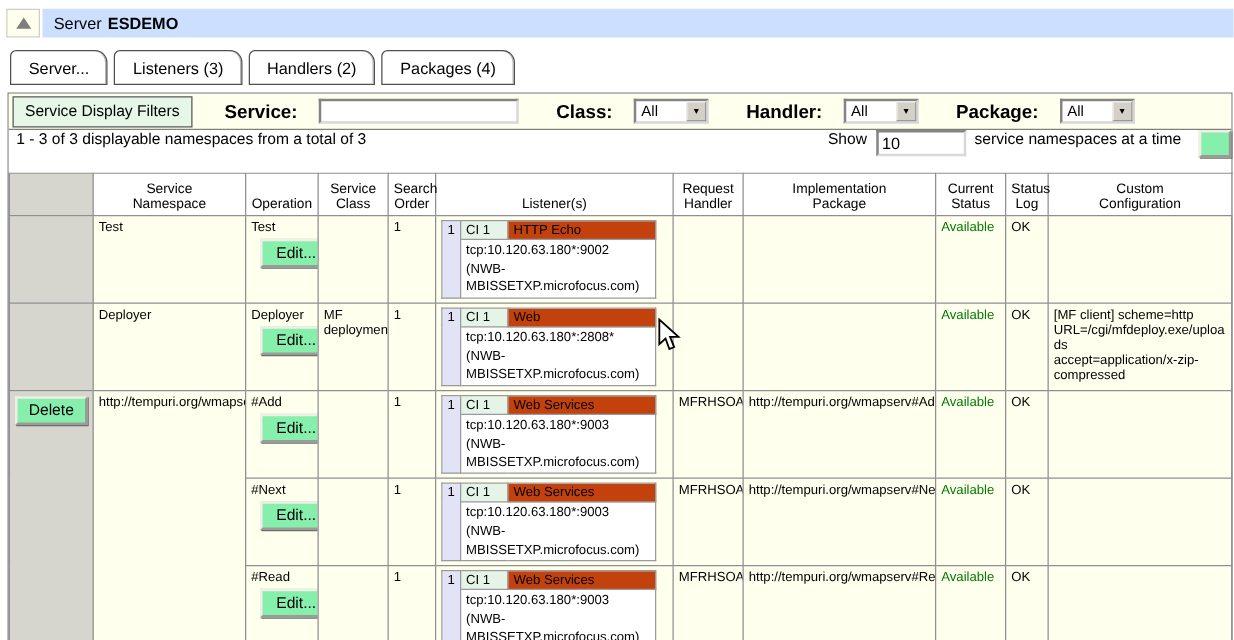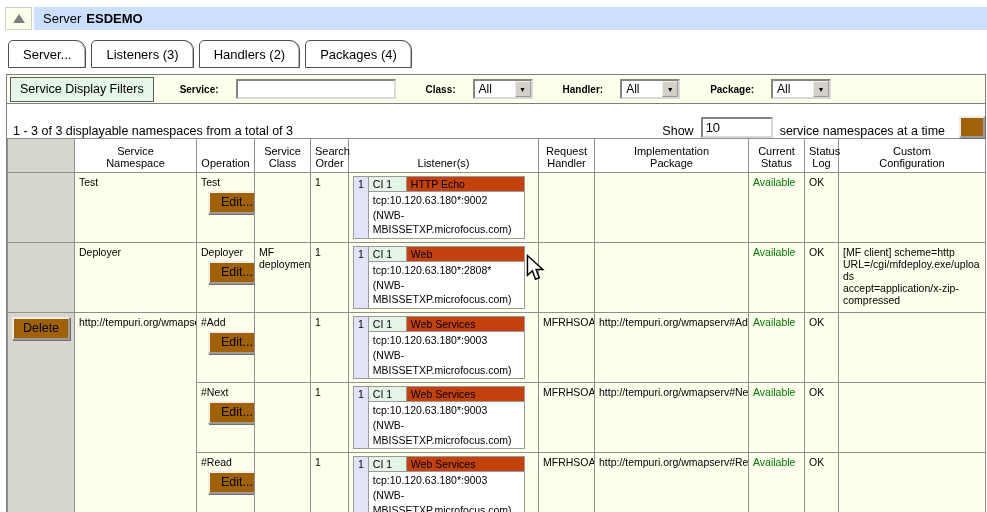--- a/index.html
+++ b/index.html
@@ -30,36 +30,36 @@
   .tab.active { background:#ffffcc; box-shadow: inset 0 4px 0 #ffff00; }
 
   
   .main { position:absolute; left:6px; top:74px; width:980px; border:1px solid #7f7f7f; background:#ffffff; }
 
   .filterbar {
     background:#ffffee; border-bottom:1px solid #7f7f7f; height:29px;
     display:flex; align-items:center; padding:2px 3px; font-size:12px;gap:12px;
   }
   .filter-title { background:#e6f6e7; border:1px solid #5a5a5a; padding:4px 9px 5px; font-size:12.5px; height:25px; }
-  .flabel { font-weight:bold; font-size:10px; margin:0 5px 0 18px; }
+  .flabel { font-weight:bold; font-size:15px; margin:0 5px 0 18px; }
   .flabel.first { margin-left:14px; }
   .text-input { width:160px; height:20px; border:2px inset #d8d8d8; background:#fff; font-size:12px; padding:1px 3px; font-family:inherit; }
   .fake-select { display:inline-flex; align-items:center; width:60px; height:20px; border:2px inset #d8d8d8; background:#fff; position:relative; padding-left:4px; font-size:12px; }
   .arrowbtn { position:absolute; right:0; top:0; height:16px; width:16px; background:#d4d0c8; border:1px outset #efefe7; display:flex; align-items:center; justify-content:center; font-size:7px; color:#000; }
 
-  .inforow { background:#ffffff; height:34px; display:flex; align-items:flex-end; padding:0 6px; font-size:12.5px; position:relative; }
+  .inforow { background:#ffffff; height:34px; display:flex; align-items:flex-start; padding:0 6px; font-size:12.5px; position:relative; }
   .summary { flex:1; }
   .show-input { width:72px; height:21px; border:2px inset #d8d8d8; background:#fff; font-size:13px; padding:1px 3px; margin:0 7px; font-family:inherit; }
   .show-suffix { margin-right:14px; }
   .cutbtn { width:26px; height:22px; padding:0; margin-right:-6px; }
 
   
   .btn {
     font-family:inherit; font-size:12.5px; color:#000;
-    background:#a16207; border:2px outset #f2eee6; padding:2px 9px 3px;
+    background:#86efac; border:2px outset #f2eee6; padding:2px 9px 3px;
     box-shadow: 1px 1px 0 #6e6e6e;
   }
 
   
   table.grid { border-collapse:collapse; width:100%; table-layout:fixed; }
   .grid th, .grid td { border:1px solid #8f8f8f; }
   th.hcell {
     background:#ffffff; font-weight:normal; text-align:center; vertical-align:bottom;
     font-size:11px; padding:2px 4px 3px; white-space:pre-line; height:34px;
   }

